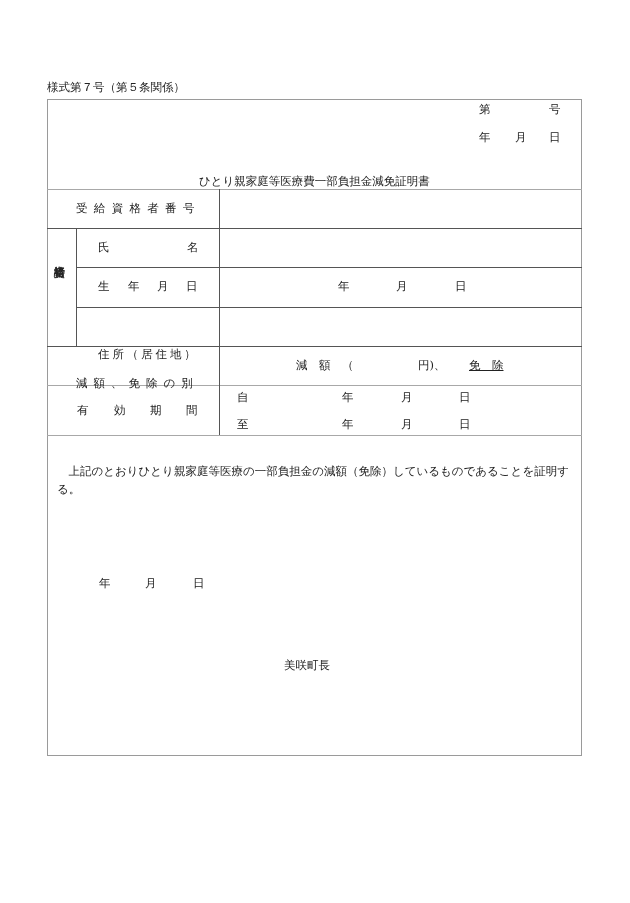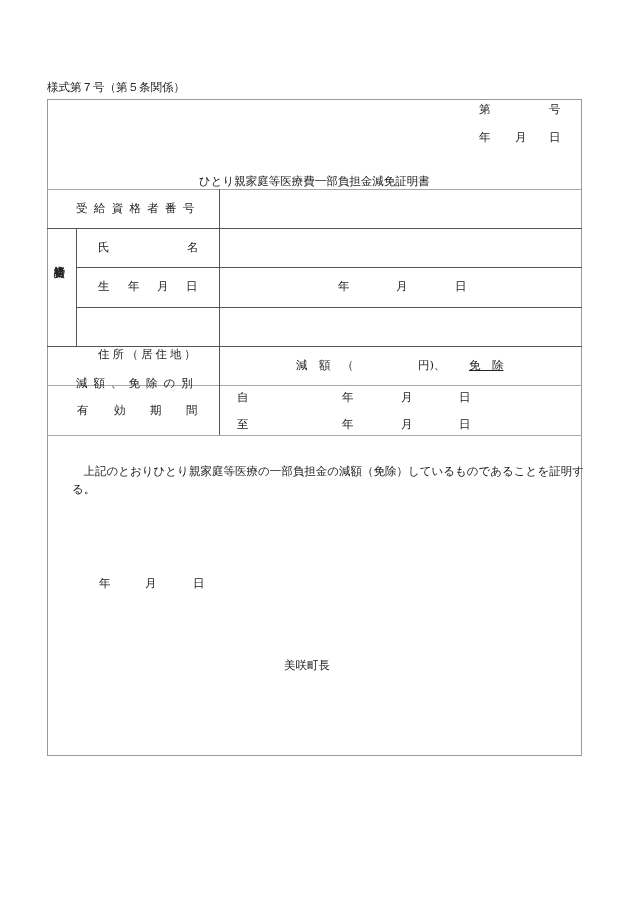--- a/index.html
+++ b/index.html
@@ -56,21 +56,20 @@
     letter-spacing: 0;
   }
   .body-text {
     position: absolute;
     left: 57px;
     top: 462px;
     width: 515px;
     font-size: 11.5px;
     line-height: 18px;
     text-indent: 1em;
-    margin-left: 15px;
   }
 </style>
 </head>
 <body>
 
 <div class="abs form-label">様式第７号（第５条関係）</div>
 
 <div class="abs frame"></div>
 
 <div class="txt" style="left:479px; top:104px;">第</div>

